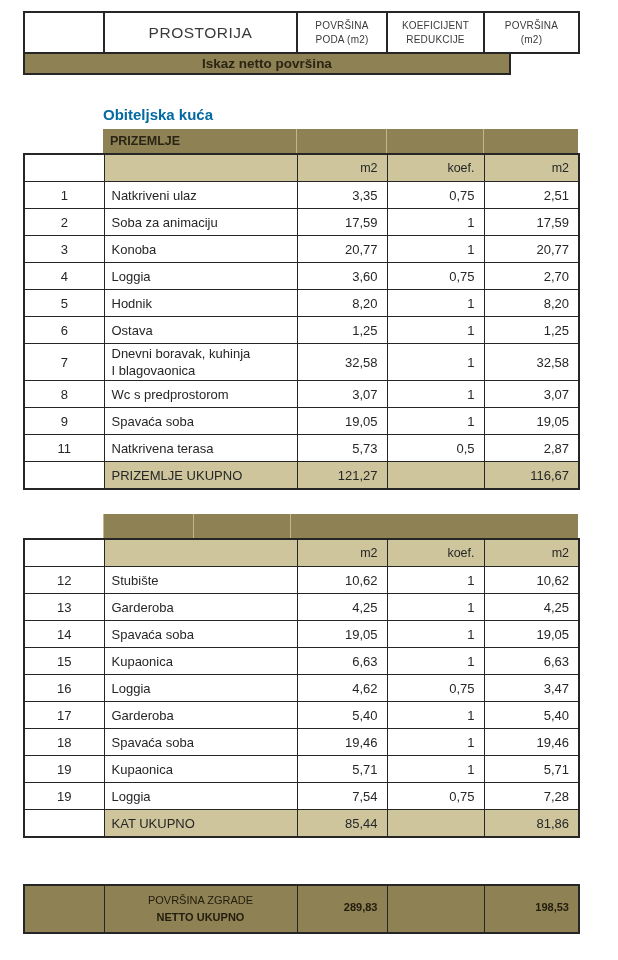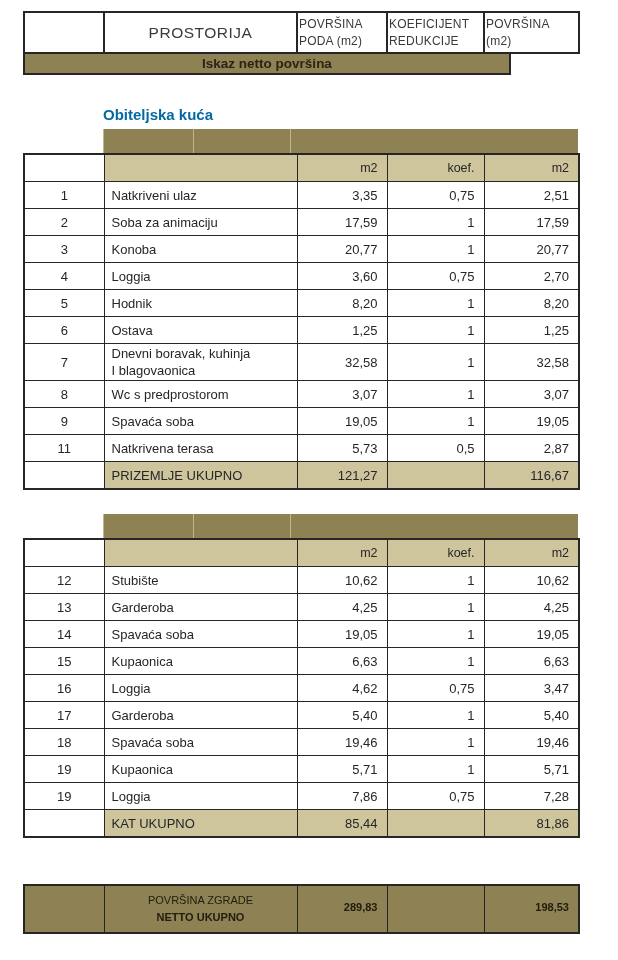--- a/index.html
+++ b/index.html
@@ -9,21 +9,21 @@
     font-family:"Liberation Sans", sans-serif; color:#262626;
     position:relative;
   }
   table { border-collapse:collapse; table-layout:fixed; width:555px; }
   col.c0 { width:80px; } col.c1 { width:193px; } col.c2 { width:90px; }
   col.c3 { width:97px; } col.c4 { width:95px; }
 
   
   .top-table td { border:2px solid #262626; height:37px; background:#fff; vertical-align:middle; }
   .th-pros { font-size:15.5px; text-align:center; color:#3a3a3a; letter-spacing:0.5px; }
-  .th-small { font-size:12px; text-align:left; line-height:1.35; color:#3a3a3a; letter-spacing:0.2px; }
+  .th-small { font-size:10px; text-align:center; line-height:1.35; color:#3a3a3a; letter-spacing:0.2px; }
 
   
   .title-bar {
     width:488px; height:21px; background:#8e8153; box-sizing:border-box;
     border:2px solid #262626; border-top:none;
     display:flex; align-items:center; justify-content:center;
     font-weight:bold; font-size:13.5px; color:#2a2414;
   }
 
   .building-title { margin:31px 0 6px 80px; font-weight:bold; font-size:15px; color:#0369a1; }
@@ -91,20 +91,21 @@
   </tbody>
     </table>
 
   <div class="title-bar">
     <span>Iskaz netto površina</span>
   </div>
 
   <div class="building-title">Obiteljska kuća</div>
 
   <div class="band">
+    <div class="band-name">PRIZEMLJE</div>
     <div class="band-cell bc1"></div>
     <div class="band-cell bc2"></div>
     <div class="band-cell bc3"></div>
   </div>
 
   <table class="sec-table">
     <colgroup>
         <col class="c0">
         <col class="c1">
         <col class="c2">
@@ -282,21 +283,21 @@
         <tr>
           <td class="c-num">19</td>
           <td class="c-name">Kupaonica</td>
           <td class="c-val">5,71</td>
           <td class="c-val">1</td>
           <td class="c-val">5,71</td>
         </tr>
         <tr>
           <td class="c-num">19</td>
           <td class="c-name">Loggia</td>
-          <td class="c-val">7,86</td>
+          <td class="c-val">7,54</td>
           <td class="c-val">0,75</td>
           <td class="c-val">7,28</td>
         </tr>
       </tbody>
     <tbody>
         <tr>
       <td class="c-num"></td>
       <td class="c-name khaki">KAT UKUPNO</td>
       <td class="c-val khaki">85,44</td>
       <td class="c-val khaki"></td>

